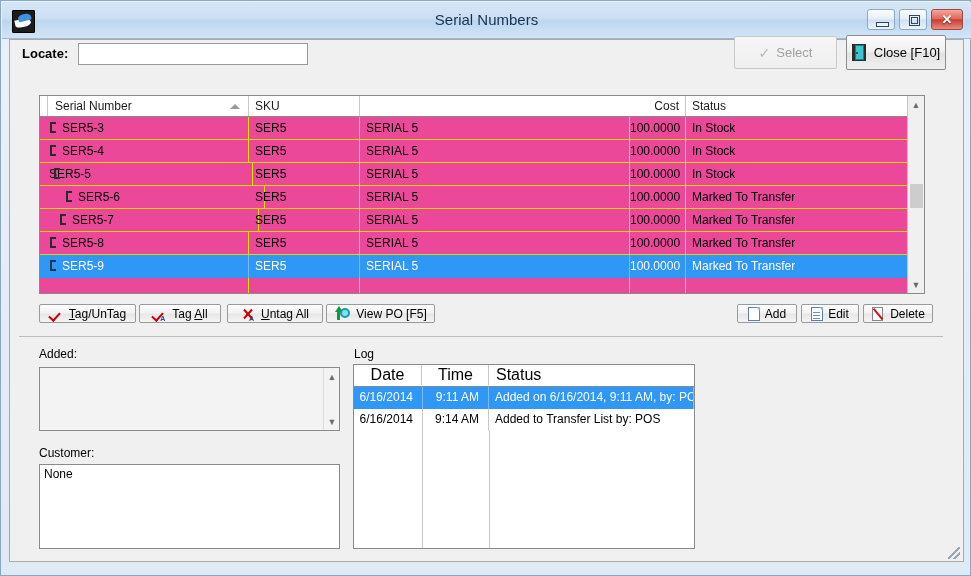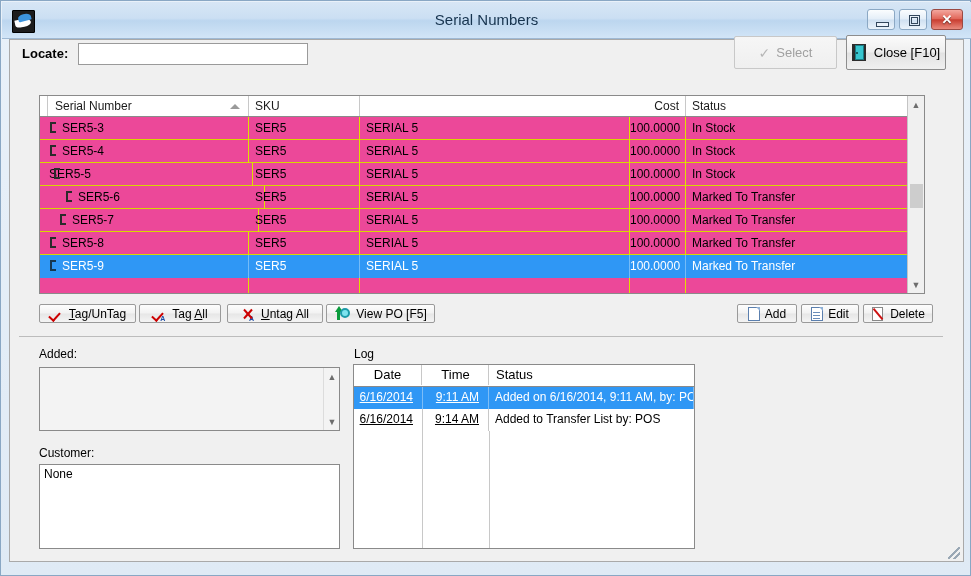--- a/index.html
+++ b/index.html
@@ -197,33 +197,33 @@
     position:absolute;left:38px;top:463px;width:301px;height:85px;
     border:1px solid #8a8a8a;background:#fff;box-sizing:border-box;
     font-size:12px;padding:2px 4px;
   }
   .log-wrap{
     position:absolute;left:352px;top:363px;width:342px;height:185px;
     border:1px solid #8a8a8a;background:#fff;box-sizing:border-box;overflow:hidden;
   }
   .log-head{position:relative;height:21px;border-bottom:1px solid #8a8a8a;background:#fff;}
   .lh{
-    position:absolute;top:0;height:20px;line-height:20px;font-size:13px;
+    position:absolute;top:0;height:20px;line-height:20px;font-size:16px;
     box-sizing:border-box;border-right:1px solid #c8c8c8;white-space:nowrap;
   }
   .lh.c{text-align:center;}
   .lh.l{padding-left:6px;}
   .lh.last{border-right:none;}
   .log-row{position:relative;height:22px;box-sizing:border-box;}
   .log-row.sel{background:#2f97f5;color:#fff;}
   .lc{
     position:absolute;top:0;height:22px;line-height:21px;font-size:12px;
     box-sizing:border-box;border-right:1px solid #c8c8c8;white-space:nowrap;overflow:hidden;
   }
-  .lc.r{text-align:right;padding-right:9px;text-decoration:underline;}
+  .lc.r{text-align:right;padding-right:9px;}
   .lc.l{padding-left:5px;}
   .lc.last{border-right:none;}
   .log-row.sel .lc{border-right:1px solid #7cbdf7;}
   .log-fill{position:relative;height:120px;}
   .log-fill .v1{position:absolute;left:68px;top:0;width:1px;height:120px;background:#c8c8c8;}
   .log-fill .v2{position:absolute;left:135px;top:0;width:1px;height:120px;background:#c8c8c8;}
 </style>
 </head>
 <body>
 

